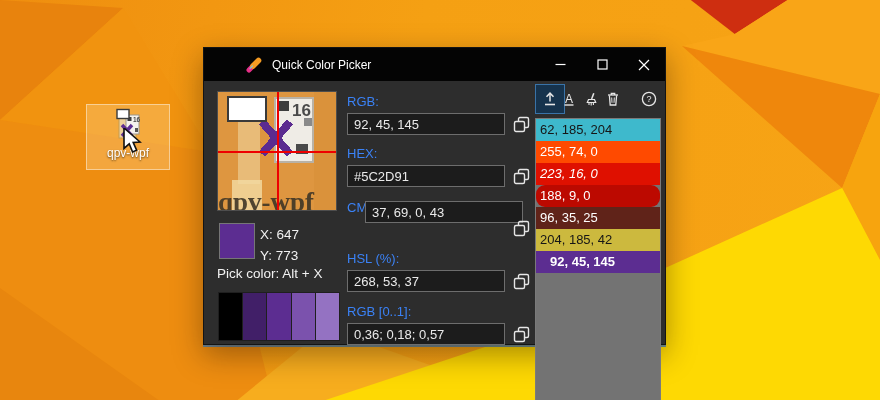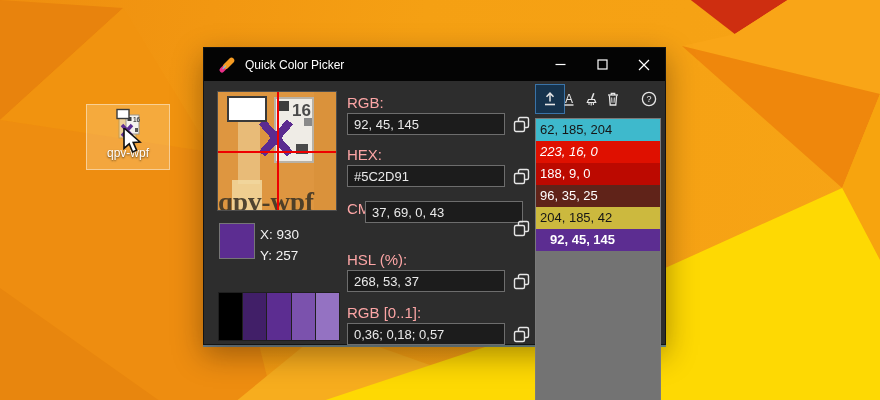--- a/index.html
+++ b/index.html
@@ -28,40 +28,40 @@
   .desk-icon svg.glyph { margin-top:3px; }
   .desk-icon .lbl { color:#fff; font-size:12px; margin-top:2px;
                     text-shadow:0 1px 2px rgba(0,0,0,.65); }
   .cursor { position:absolute; left:122px; top:128px; }
 
   
   .window { position:absolute; left:203px; top:47px; width:463px; height:298px;
             background:#2d2d2d; border:1px solid #141414;
             box-shadow:0 10px 28px rgba(40,20,0,.4), 0 2px 0 rgba(85,132,173,.85); }
   .titlebar { position:absolute; left:0; top:0; width:100%; height:33px; background:#040404;
-              display:flex; align-items:center; }
+              display:flex; align-items:center;padding-left:27px; }
   .app-icon { margin-left:14px; }
   .title { color:#ffffff; font-size:12px; margin-left:9px; }
   .caption-btns { position:absolute; right:0; top:0; height:33px; display:flex; }
   .cap-btn { width:42px; height:33px; display:flex; align-items:center; justify-content:center; }
 
   
   .magnifier { position:absolute; left:13px; top:43px; width:120px; height:120px;
                border:1px solid #4d4d4d; overflow:hidden; }
   .swatch { position:absolute; left:15px; top:175px; width:36px; height:36px;
             border:1px solid #767676; }
   .coords { position:absolute; left:56px; top:176px; color:#f2f2f2; font-size:13.5px;
             line-height:21px; }
   .hint { position:absolute; left:13px; top:218px; color:#f2f2f2; font-size:13.5px; }
   .shades { position:absolute; left:14px; top:244px; width:122px; height:49px;
             display:flex; gap:1px; background:#1f1f1f; border:1px solid #1f1f1f; }
   .shade { flex:1; }
 
   
-  .f-label { position:absolute; left:143px; color:#fca5a5; font-size:15px; }
+  .f-label { position:absolute; left:143px; color:#3b82f6; font-size:13px; }
   .f-input { position:absolute; left:143px; width:158px; height:22px; background:#1c1c1c;
              border:1px solid #6d6d6d; color:#eaeaea; font-size:13px; padding:0 6px;
              font-family:"Liberation Sans", sans-serif; outline:none; }
   .copy-btn { position:absolute; left:306px; width:22px; height:20px; background:none;
               border:none; display:flex; align-items:center; justify-content:center; cursor:pointer; }
 
   
   .tool-btn { position:absolute; top:36px; height:30px; background:none; border:1px solid transparent;
               display:flex; align-items:center; justify-content:center; cursor:pointer; }
   .tool-btn.active { background:#16334d; border:1px solid #3973a8; }
@@ -150,24 +150,25 @@
         <path d="M44 30 L72 62 M72 30 L44 62" stroke="#5b2b90" stroke-width="8"></path>
         <rect x="10" y="5" width="38" height="24" fill="#ffffff" stroke="#3a3a3a" stroke-width="2.4"></rect>
         <text class="pixel-name" x="0" y="119" font-size="27" fill="#3f3626" opacity="0.9">qpv-wpf</text>
         <rect x="0" y="59" width="120" height="1.6" fill="#ee0000"></rect>
         <rect x="59" y="0" width="1.6" height="120" fill="#ee0000"></rect>
       </svg>
     </div>
 
     <div class="swatch" style="background: rgb(92, 45, 145);"></div>
     <div class="coords">
-      <div>X: 930</div>
-      <div>Y: 257</div>
-    </div>
-
+      <div>X: 647</div>
+      <div>Y: 773</div>
+    </div>
+
+    <div class="hint">Pick color: Alt + X</div>
 
     <div class="shades">
       <div class="shade" style="background: rgb(0, 0, 0);"></div>
       <div class="shade" style="background: rgb(65, 31, 104);"></div>
       <div class="shade" style="background: rgb(92, 45, 145);"></div>
       <div class="shade" style="background: rgb(123, 82, 173);"></div>
       <div class="shade" style="background: rgb(148, 114, 194);"></div>
     </div>
 
     <div class="f-label" style="top:46px">RGB:</div>
@@ -248,21 +249,22 @@
     </button>
     <button class="tool-btn" style="left:433px;width:24px">
       <svg width="18" height="18" viewBox="0 0 18 18">
         <circle cx="9" cy="9" r="6.6" fill="none" stroke="#e6e6e6" stroke-width="1.3"></circle>
         <text x="9" y="12.3" text-anchor="middle" font-size="9" fill="#e6e6e6">?</text>
       </svg>
     </button>
 
     <div class="history">
       <div class="history-row" style="background: rgb(62, 185, 204); color: rgb(22, 22, 22);">62, 185, 204</div>
+      <div class="history-row" style="background: rgb(255, 74, 0); color: rgb(255, 255, 255);">255, 74, 0</div>
       <div class="history-row" style="background: rgb(223, 16, 0); color: rgb(255, 255, 255); font-style: italic;">223, 16, 0</div>
-      <div class="history-row" style="background: rgb(188, 9, 0); color: rgb(255, 255, 255);">188, 9, 0</div>
+      <div class="history-row" style="background: rgb(188, 9, 0); color: rgb(255, 255, 255); border-radius: 9px;">188, 9, 0</div>
       <div class="history-row" style="background: rgb(96, 35, 25); color: rgb(255, 255, 255);">96, 35, 25</div>
       <div class="history-row" style="background: rgb(204, 185, 62); color: rgb(22, 22, 22);">204, 185, 42</div>
       <div class="history-row selected" style="background: rgb(92, 45, 145); color: rgb(255, 255, 255);">92, 45, 145</div>
     </div>
 
   </div>
 </div>
 
 </body></html>

